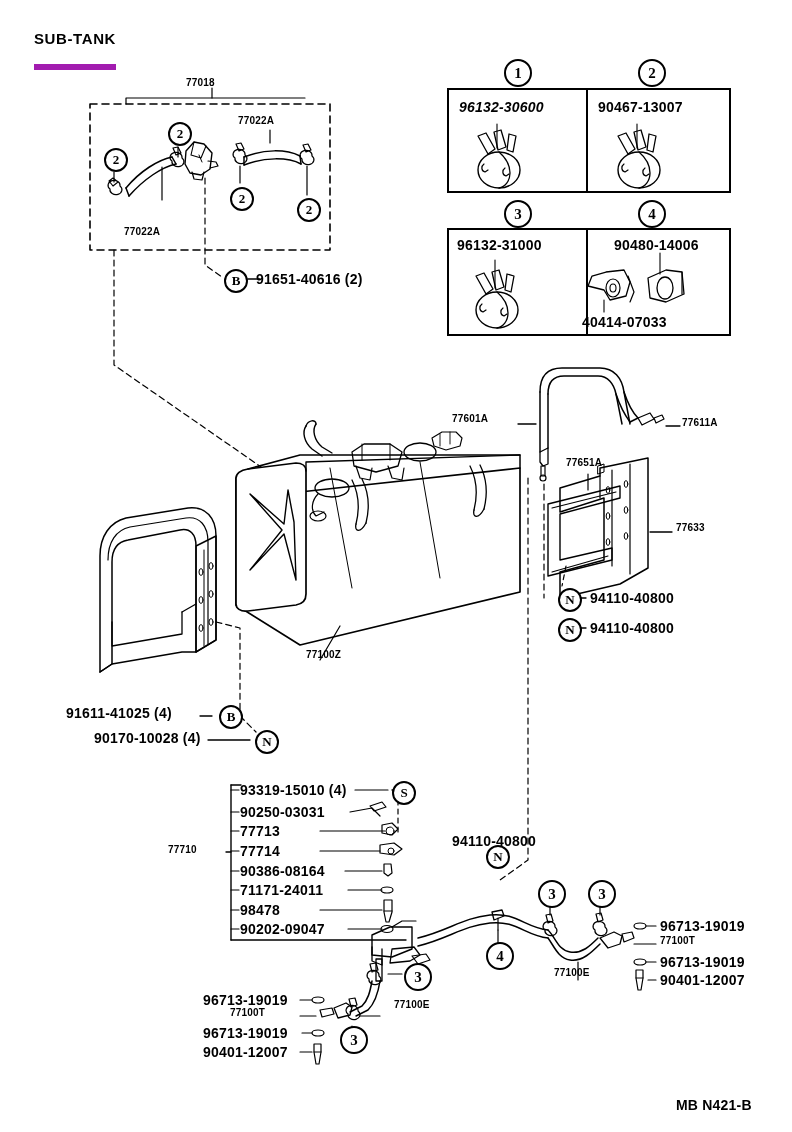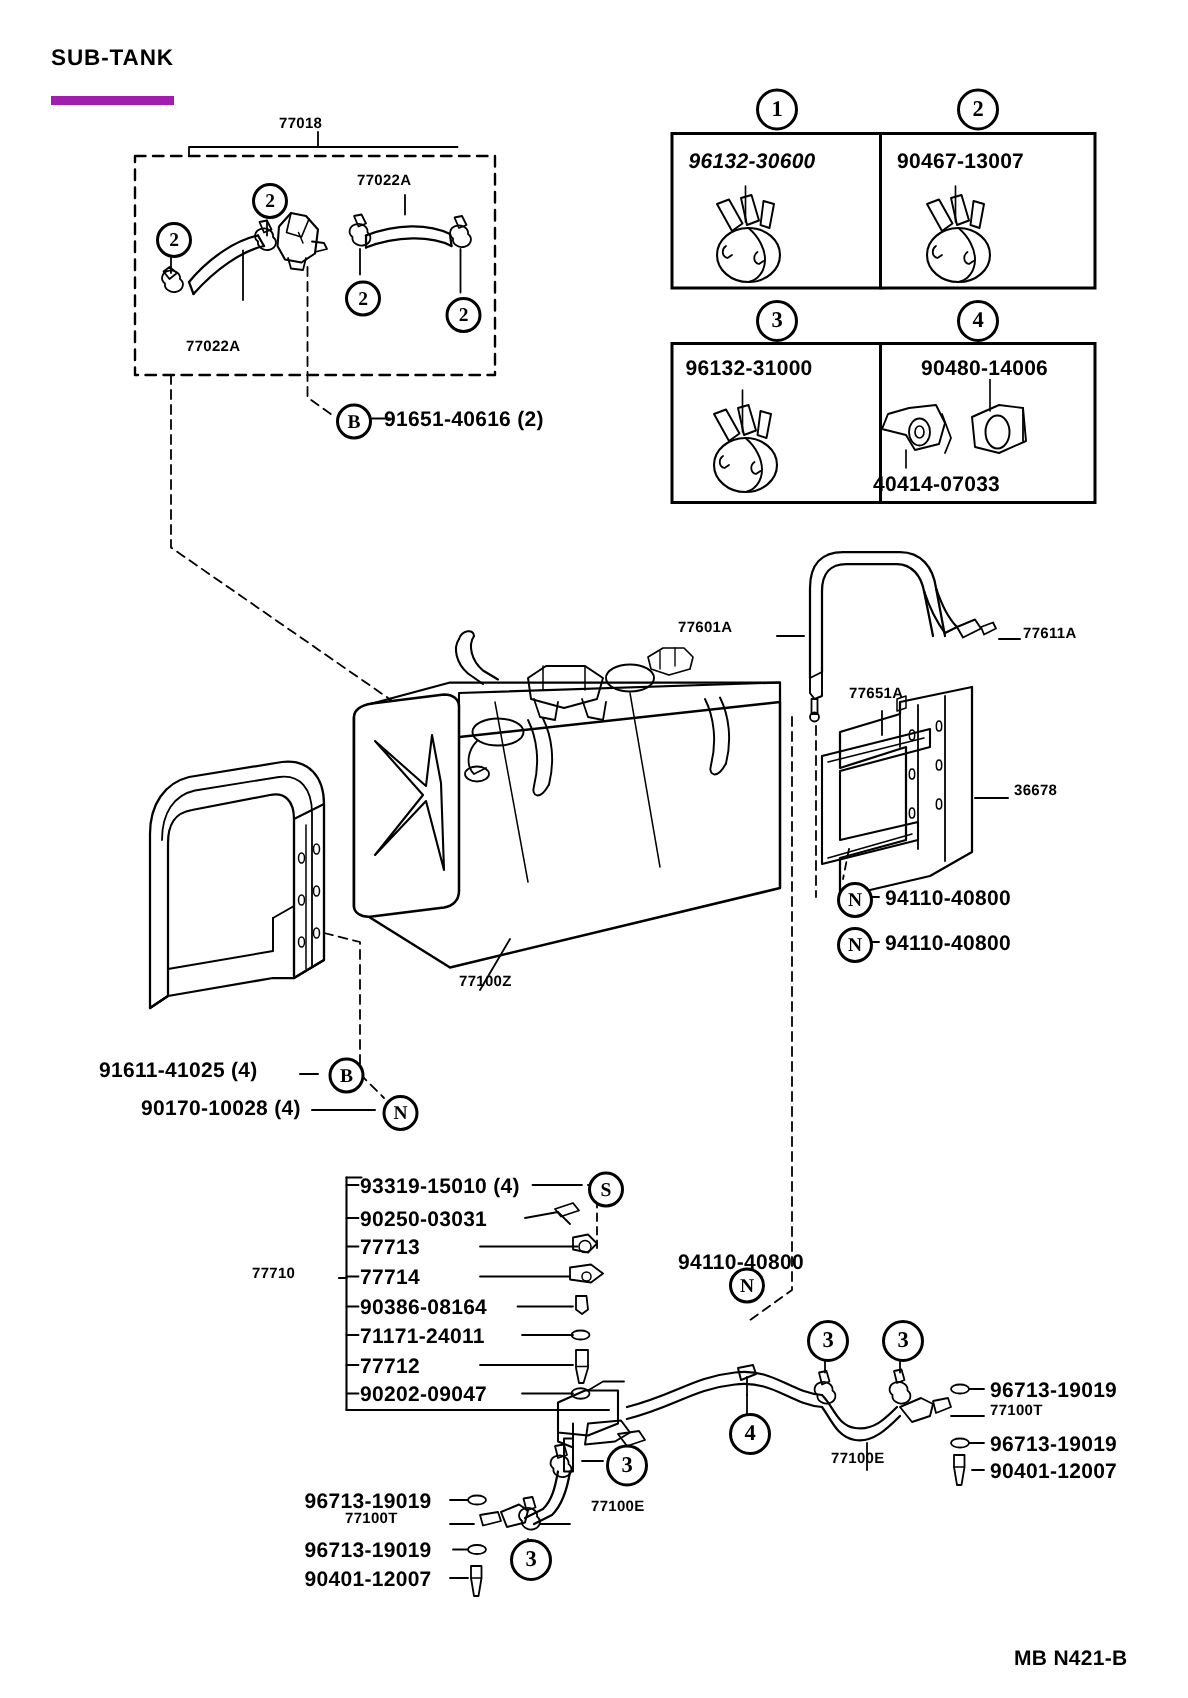--- a/index.html
+++ b/index.html
@@ -362,42 +362,42 @@
         <path d="M628,276 l6,16 l-4,10" stroke-width="1.2"></path>
         <path d="M604,312 L604,300" stroke-width="1.1"></path>
       </g>
     </g>
   </svg>
 
   <div class="lbl t-big" style="left:306px;top:650px;">77100Z</div>
   <div class="lbl t-big" style="left:452px;top:414px;">77601A</div>
   <div class="lbl t-big" style="left:682px;top:418px;">77611A</div>
   <div class="lbl t-big" style="left:556px;top:458px;margin-left:10px;">77651A</div>
-  <div class="lbl t-big" style="left:676px;top:523px;">36678</div>
+  <div class="lbl t-big" style="left:676px;top:523px;">77633</div>
 
   <div class="circ n" style="left:558px;top:588px;">N</div>
   <div class="lbl t-md" style="left:590px;top:591px;">94110-40800</div>
   <div class="circ n" style="left:558px;top:618px;">N</div>
   <div class="lbl t-md" style="left:590px;top:621px;">94110-40800</div>
 
   <div class="lbl t-md" style="left:66px;top:706px;">91611-41025 (4)</div>
   <div class="circ n" style="left:219px;top:705px;">B</div>
   <div class="lbl t-md" style="left:94px;top:731px;">90170-10028 (4)</div>
   <div class="circ n" style="left:255px;top:730px;">N</div>
 
   <div class="lbl t-big" style="left:168px;top:845px;">77710</div>
 
   <div class="lbl t-md" style="left:240px;top:783px;">93319-15010 (4)</div>
   <div class="circ n" style="left:392px;top:781px;">S</div>
   <div class="lbl t-md" style="left:240px;top:805px;">90250-03031</div>
   <div class="lbl t-md" style="left:240px;top:824px;">77713</div>
   <div class="lbl t-md" style="left:240px;top:844px;">77714</div>
   <div class="lbl t-md" style="left:240px;top:864px;">90386-08164</div>
   <div class="lbl t-md" style="left:240px;top:883px;">71171-24011</div>
-  <div class="lbl t-md" style="left:240px;top:903px;">77712</div>
+  <div class="lbl t-md" style="left:240px;top:903px;">98478</div>
   <div class="lbl t-md" style="left:240px;top:922px;">90202-09047</div>
 
   <div class="lbl t-md" style="left:452px;top:834px;">94110-40800</div>
   <div class="circ n" style="left:486px;top:845px;">N</div>
 
   <div class="circ big" style="left:486px;top:942px;">4</div>
   <div class="circ big" style="left:538px;top:880px;">3</div>
   <div class="circ big" style="left:588px;top:880px;">3</div>
 
   <div class="lbl t-big" style="left:554px;top:968px;">77100E</div>

